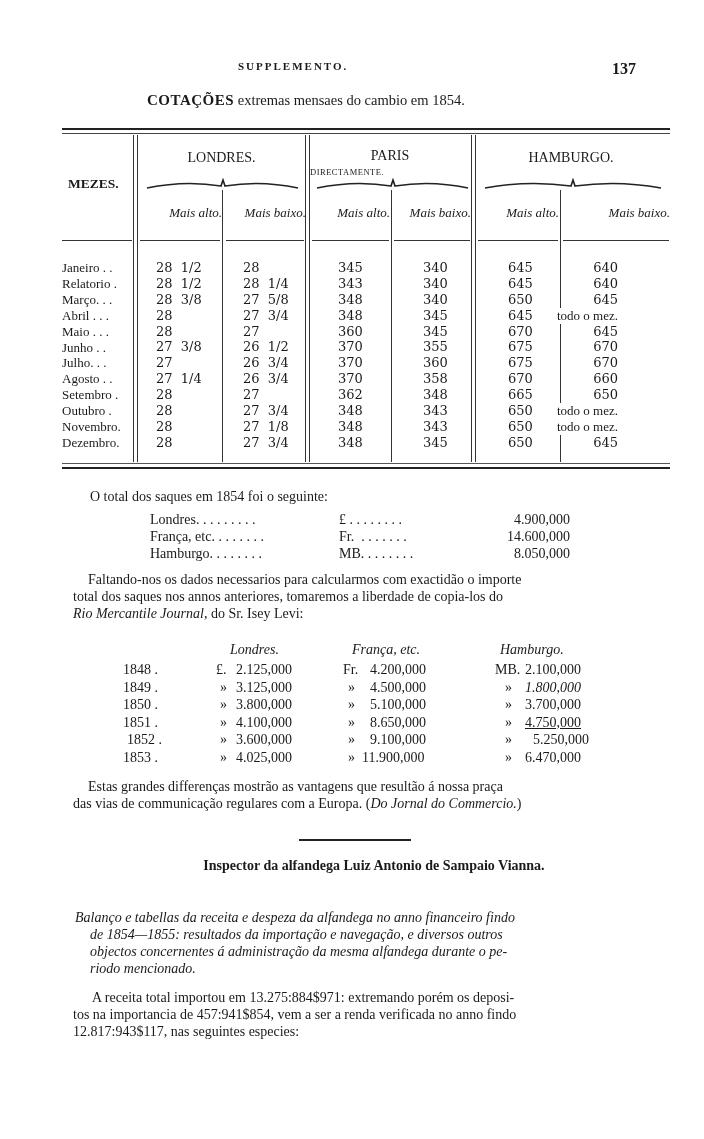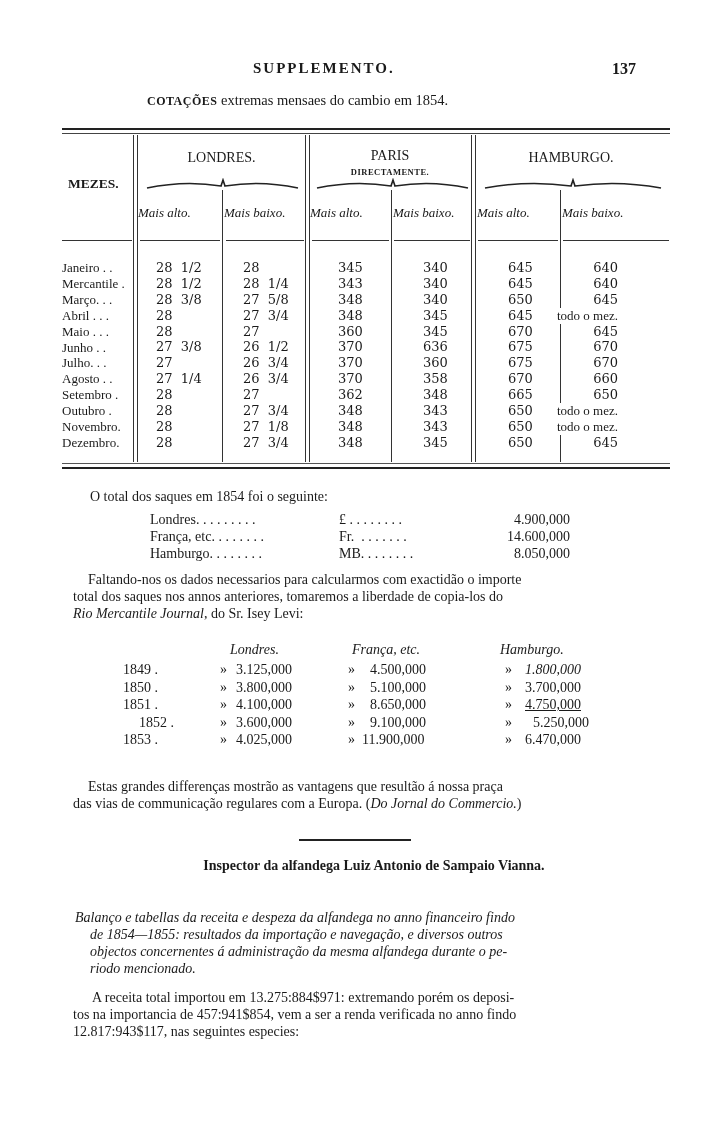--- a/index.html
+++ b/index.html
@@ -1,35 +1,35 @@
 <!DOCTYPE html>
 <html><head>
 <meta charset="utf-8">
 <style>
   html, body { margin:0; padding:0; background:#ffffff; }
   body { width:704px; height:1139px; position:relative; overflow:hidden; color:#1a1a1a;
          font-family:"Liberation Serif","DejaVu Serif",serif; }
   .abs { position:absolute; }
   .header { top:60px; left:0; width:704px; height:24px; }
-  .running-title { position:absolute; left:253px; top:0; font-weight:bold; font-size:15px; letter-spacing:2px; }
+  .running-title { position:absolute; left:238px; top:0; font-weight:bold; font-size:11px; letter-spacing:2px; }
   .page-number { position:absolute; left:612px; top:0; font-weight:bold; font-size:16px; }
   .table-title { top:92px; left:147px; font-size:14.5px; }
-  .table-title b { font-size:12px; letter-spacing:0.5px; }
+  .table-title b { font-size:15px; letter-spacing:0.5px; }
 
   
   .rule-top { left:62px; width:608px; top:128px; height:0; border-top:2px solid #222; }
   .rule-top2 { left:62px; width:608px; top:133px; height:0; border-top:1px solid #444; }
   .rule-bot { left:62px; width:608px; top:463px; height:0; border-top:1px solid #555; }
   .rule-bot2 { left:62px; width:608px; top:467px; height:0; border-top:2px solid #222; }
   .vline { width:0; border-left:1px solid #333; }
   .vdouble { width:3px; border-left:1px solid #333; border-right:1px solid #333; }
   .group-head { font-size:14px; text-align:center; }
-  .sub-head { font-size:11px; font-weight:bold; letter-spacing:0.5px; text-align:center; }
+  .sub-head { font-size:11px; font-weight:normal; letter-spacing:0.5px; }
   .brace { height:14px; }
-  .col-head { font-style:italic; font-size:13px; text-align:left; }
+  .col-head { font-style:italic; font-size:13px; text-align:right; }
   .col-rule { height:0; border-top:1px solid #333; }
   .mezes-head { left:68px; top:176px; font-weight:bold; font-size:13.5px; }
 
   .month-col { left:62px; top:260px; width:72px; font-size:13px; line-height:15.9px; }
   .month-col div { white-space:nowrap; }
   .num-col { top:260px; font-size:13px; line-height:15.9px; font-family:"DejaVu Serif",serif; }
   .num-col div { white-space:pre; height:15.9px; }
 
   
   .para { font-size:14px; line-height:17px; }
@@ -95,21 +95,21 @@
 <div class="abs col-head" style="left:562px;top:205px;width:108px;">Mais baixo.</div>
 <div class="abs col-rule" style="left:140px;top:240px;width:80px;"></div>
 <div class="abs col-rule" style="left:226px;top:240px;width:78px;"></div>
 <div class="abs col-rule" style="left:312px;top:240px;width:77px;"></div>
 <div class="abs col-rule" style="left:394px;top:240px;width:76px;"></div>
 <div class="abs col-rule" style="left:478px;top:240px;width:80px;"></div>
 <div class="abs col-rule" style="left:563px;top:240px;width:106px;"></div>
 
 <div class="abs month-col">
   <div>Janeiro . .</div>
-  <div>Mercantile .</div>
+  <div>Relatorio .</div>
   <div>Março. . .</div>
   <div>Abril . . .</div>
   <div>Maio . . .</div>
   <div>Junho . .</div>
   <div>Julho. . .</div>
   <div>Agosto . .</div>
   <div>Setembro .</div>
   <div>Outubro  .</div>
   <div>Novembro.</div>
   <div>Dezembro.</div>
@@ -159,21 +159,21 @@
   <div>348</div>
   <div>348</div>
 </div>
 
 <div class="abs num-col" style="left:423px;">
   <div>340</div>
   <div>340</div>
   <div>340</div>
   <div>345</div>
   <div>345</div>
-  <div>636</div>
+  <div>355</div>
   <div>360</div>
   <div>358</div>
   <div>348</div>
   <div>343</div>
   <div>343</div>
   <div>345</div>
 </div>
 
 <div class="abs num-col" style="left:508px;">
   <div>645</div>
@@ -233,20 +233,29 @@
   <i>Rio Mercantile Journal</i><span>, do Sr. Isey Levi:</span>
 </div>
 
 <div class="abs ytable">
   <div class="hrow">
     <span style="left:110px;">Londres.</span>
     <span style="left:232px;">França, etc.</span>
     <span style="left:380px;">Hamburgo.</span>
   </div>
   <div class="row">
+    <span style="left:3px;">1848 .</span>
+    <span style="left:96px;">£.</span>
+    <span style="left:116px;">2.125,000</span>
+    <span style="left:223px;">Fr.</span>
+    <span style="left:250px;">4.200,000</span>
+    <span style="left:375px;">MB.</span>
+    <span style="left:405px;">2.100,000</span>
+  </div>
+  <div class="row">
     <span style="left:3px;">1849 .</span>
     <span style="left:100px;">»</span>
     <span style="left:116px;">3.125,000</span>
     <span style="left:228px;">»</span>
     <span style="left:250px;">4.500,000</span>
     <span style="left:385px;">»</span>
     <span style="left:405px;font-style:italic;">1.800,000</span>
   </div>
   <div class="row">
     <span style="left:3px;">1850 .</span>
@@ -260,21 +269,21 @@
   <div class="row">
     <span style="left:3px;">1851 .</span>
     <span style="left:100px;">»</span>
     <span style="left:116px;">4.100,000</span>
     <span style="left:228px;">»</span>
     <span style="left:250px;">8.650,000</span>
     <span style="left:385px;">»</span>
     <span style="left:405px;text-decoration:underline;">4.750,000</span>
   </div>
   <div class="row">
-    <span style="left:19px;text-align:right;">1852 .</span>
+    <span style="left:7px;text-align:right;">1852 .</span>
     <span style="left:100px;">»</span>
     <span style="left:116px;">3.600,000</span>
     <span style="left:228px;">»</span>
     <span style="left:250px;">9.100,000</span>
     <span style="left:385px;">»</span>
     <span style="left:405px;margin-left:8px;">5.250,000</span>
   </div>
   <div class="row">
     <span style="left:3px;">1853 .</span>
     <span style="left:100px;">»</span>

